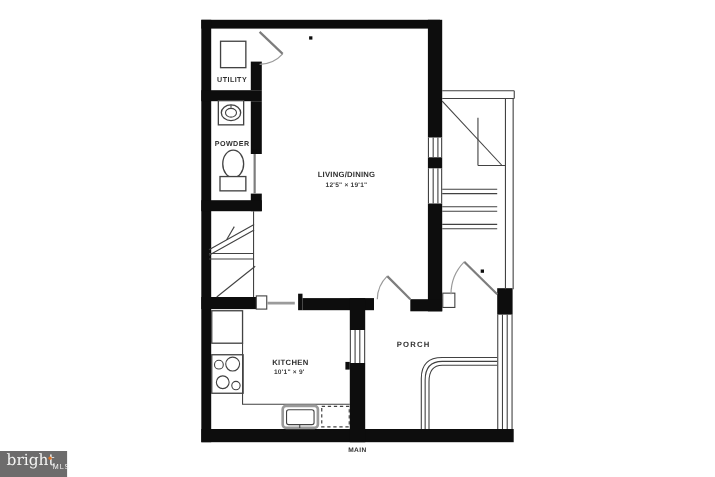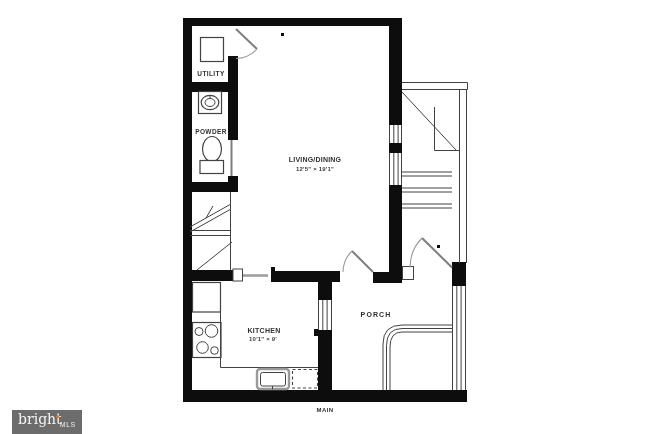--- a/index.html
+++ b/index.html
@@ -17,21 +17,21 @@
   .leaf{stroke:var(--leaf);stroke-width:2;fill:none;}
   .arc{stroke:var(--arc);stroke-width:1.1;fill:none;}
   .stub{stroke:var(--arc);stroke-width:2.5;fill:none;}
   .cas{fill:#fff;stroke:var(--line);stroke-width:1;}
   .fw{fill:#fff;stroke:var(--line);stroke-width:1.2;}
   .gray2{stroke:#9a9a9a;stroke-width:2.4;fill:none;}
   .dash{stroke:var(--line);stroke-width:1.1;fill:none;stroke-dasharray:3 2.5;}
   .label{position:absolute;transform:translate(-50%,-50%);font-weight:700;
          color:var(--text);letter-spacing:.4px;white-space:nowrap;}
   .dims{color:var(--dim);letter-spacing:.2px;}
-  #logo{position:absolute;left:12px;top:410px;width:70px;height:24px;background:var(--logo-bg);}
+  #logo{position:absolute;left:0;top:410px;width:49px;height:24px;background:var(--logo-bg);padding-left:12px;}
   #logo .brand{position:absolute;left:6px;top:1px;font-family:"DejaVu Serif",serif;
                font-size:14px;color:var(--logo-text);}
   #logo .accent{position:absolute;left:44px;top:4.5px;width:3px;height:3px;
                 border-radius:50%;background:var(--logo-accent);}
   #logo .mls{position:absolute;left:48px;top:11px;font-size:6.5px;letter-spacing:.8px;
              color:var(--logo-text);}
 </style>
 </head>
 <body>
 

